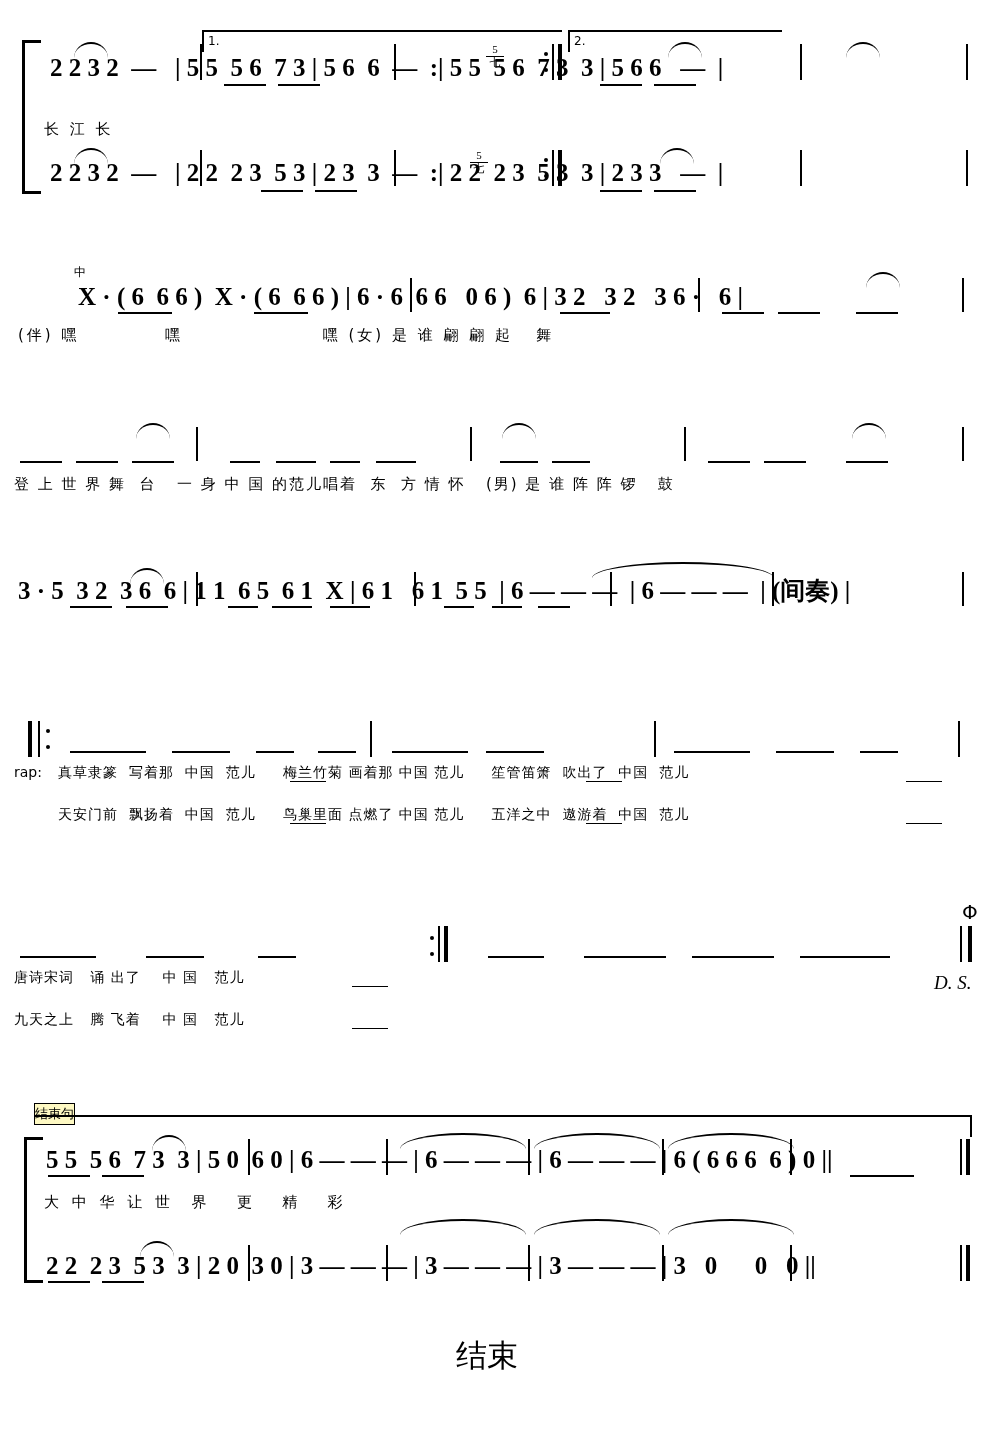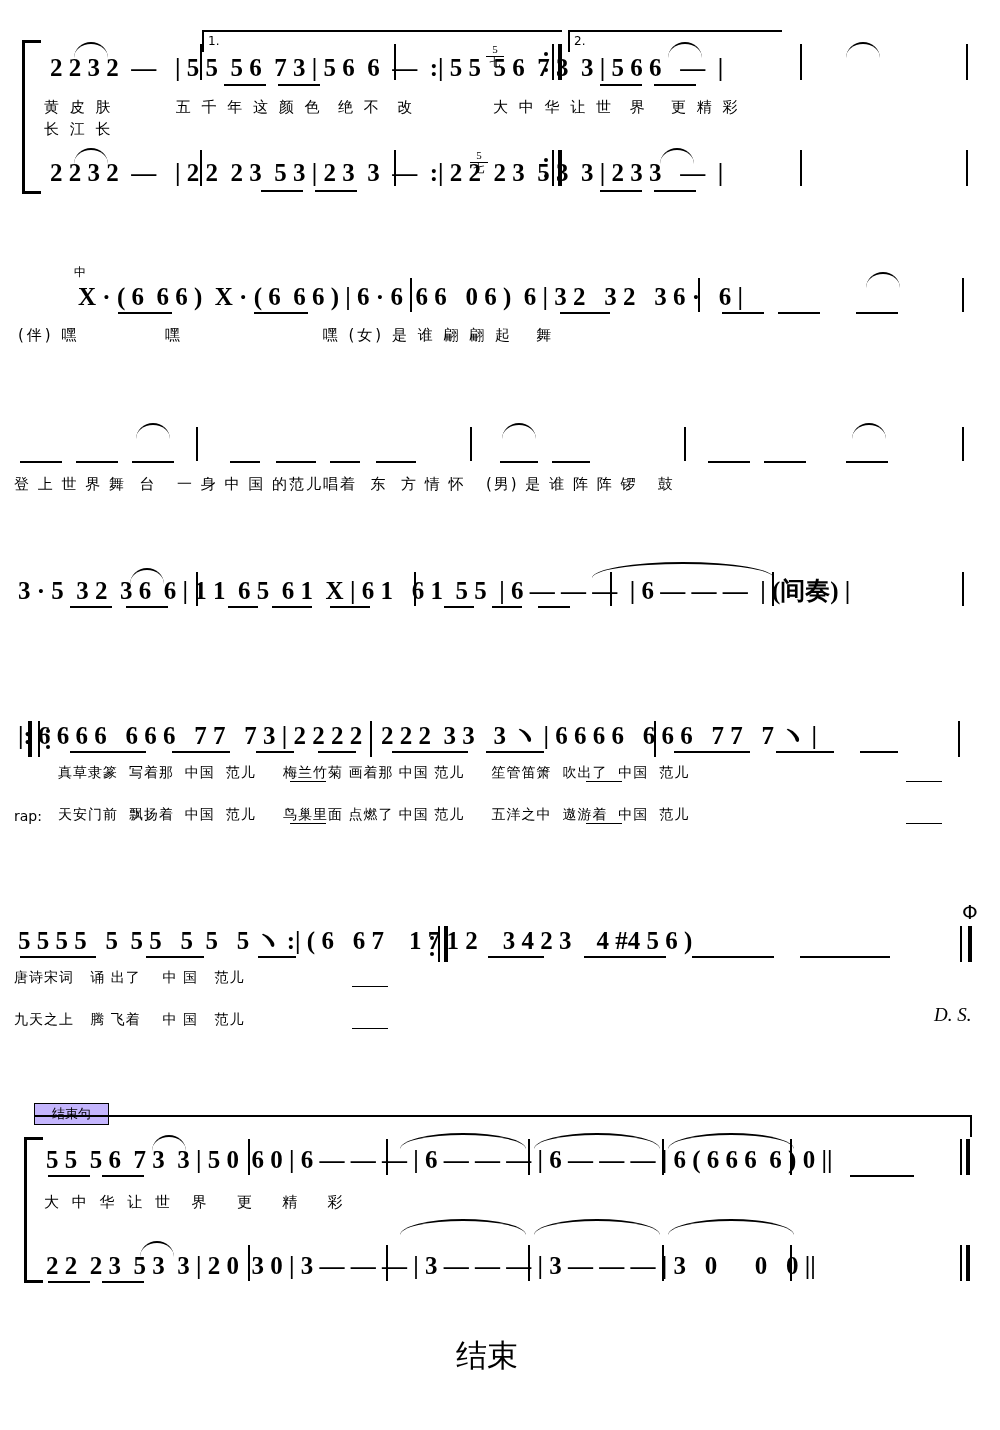--- a/index.html
+++ b/index.html
@@ -68,22 +68,22 @@
     position: absolute;
     left: 4px; top: 2px;
     font-family: "DejaVu Sans", sans-serif;
     font-size: 12px;
   }
   .labelbox {
     position: absolute;
     border: 1px solid #000;
     font-family: "DejaVu Sans", sans-serif;
     font-size: 13px;
-    padding: 1px 17px;
-    background: #c4b5fd;
+    padding: 1px 0;
+    background: #fef9c3;
   }
   .arc {
     position: absolute;
     height: 14px;
     border: 2px solid #000;
     border-bottom: none;
     border-left: none;
     border-right: none;
     border-radius: 50% 50% 0 0 / 100% 100% 0 0;
   }
@@ -96,21 +96,20 @@
   .end-text {
     position: absolute;
     font-family: "DejaVu Sans", sans-serif;
     font-size: 31px;
   }
   .ds {
     position: absolute;
     font-family: "Liberation Serif", serif;
     font-style: italic;
     font-size: 19px;
-    margin-top: 32px;
   }
   .frac {
     position: absolute;
     font-family: "Liberation Serif", serif;
     font-size: 11px;
     text-align: center;
     line-height: 1.05;
   }
   .frac .t { display: block; border-bottom: 1px solid #000; }
   .coda {
@@ -172,21 +171,20 @@
     <div class="arc" style="left:846px;top:42px;width:34px;"></div>
     <div class="arc" style="left:660px;top:148px;width:34px;"></div>
 
     <div class="frac" style="left:486px;top:44px;width:18px;">
       <span class="t">5</span><span>七</span>
     </div>
     <div class="frac" style="left:470px;top:150px;width:18px;">
       <span class="t">5</span><span>七</span>
     </div>
 
-    <div class="lyr abs" style="left:44px;top:100px;letter-spacing:3px;">黄 皮 肤        五 千 年 这 颜 色  绝 不  改          大 中 华 让 世  界   更 精 彩</div>
     <div class="lyr abs" style="left:44px;top:122px;letter-spacing:3px;">长 江 长</div>
   </div>
 
   <div class="abs" style="left:0;top:250px;width:1000px;height:110px;">
     <div class="tiny abs" style="left:74px;top:14px;">中</div>
 
     <div class="num abs" style="left:78px;top:34px;">X · ( 6  6 6 )  X · ( 6  6 6 ) | 6 · 6  6 6   0 6 )  6 | 3 2   3 2   3 6 ·   6 |</div>
 
     <div class="beam" style="left:118px;top:62px;width:54px;"></div>
     <div class="beam" style="left:254px;top:62px;width:54px;"></div>
@@ -253,50 +251,48 @@
     <div class="vline" style="left:962px;top:12px;height:34px;"></div>
 
   </div>
 
   <div class="abs" style="left:0;top:705px;width:1000px;height:130px;">
     <div class="vline thick" style="left:28px;top:16px;height:36px;"></div>
     <div class="vline" style="left:38px;top:16px;height:36px;"></div>
     <div class="dot" style="left:46px;top:24px;"></div>
     <div class="dot" style="left:46px;top:40px;"></div>
 
-    <div class="num abs" style="left:18px;top:18px;">|: 6 6 6 6   6 6 6   7 7   7 3 | 2 2 2 2   2 2 2  3 3   3 ヽ | 6 6 6 6   6 6 6   7 7   7 ヽ |</div>
 
     <div class="beam" style="left:70px;top:46px;width:76px;"></div>
     <div class="beam" style="left:172px;top:46px;width:58px;"></div>
     <div class="beam" style="left:256px;top:46px;width:38px;"></div>
     <div class="beam" style="left:318px;top:46px;width:38px;"></div>
     <div class="beam" style="left:392px;top:46px;width:76px;"></div>
     <div class="beam" style="left:486px;top:46px;width:58px;"></div>
     <div class="beam" style="left:674px;top:46px;width:76px;"></div>
     <div class="beam" style="left:776px;top:46px;width:58px;"></div>
     <div class="beam" style="left:860px;top:46px;width:38px;"></div>
 
     <div class="vline" style="left:370px;top:16px;height:36px;"></div>
     <div class="vline" style="left:654px;top:16px;height:36px;"></div>
     <div class="vline" style="left:958px;top:16px;height:36px;"></div>
 
-    <div class="lyr abs small" style="left:14px;top:60px;margin-top:44px;">rap:</div>
+    <div class="lyr abs small" style="left:14px;top:60px;">rap:</div>
     <div class="lyr abs small" style="left:58px;top:60px;letter-spacing:1px;">真草隶篆  写着那  中国  范儿     梅兰竹菊 画着那 中国 范儿     笙管笛箫  吹出了  中国  范儿</div>
     <div class="lyr abs small" style="left:58px;top:102px;letter-spacing:1px;">天安门前  飘扬着  中国  范儿     鸟巢里面 点燃了 中国 范儿     五洋之中  遨游着  中国  范儿</div>
 
     <div class="beam" style="left:290px;top:76px;width:36px;height:1px;"></div>
     <div class="beam" style="left:586px;top:76px;width:36px;height:1px;"></div>
     <div class="beam" style="left:906px;top:76px;width:36px;height:1px;"></div>
     <div class="beam" style="left:290px;top:118px;width:36px;height:1px;"></div>
     <div class="beam" style="left:586px;top:118px;width:36px;height:1px;"></div>
     <div class="beam" style="left:906px;top:118px;width:36px;height:1px;"></div>
   </div>
 
   <div class="abs" style="left:0;top:910px;width:1000px;height:130px;">
-    <div class="num abs" style="left:18px;top:18px;">5 5 5 5   5  5 5   5  5   5 ヽ :| ( 6   6 7    1 7 1 2    3 4 2 3    4 #4 5 6 )</div>
 
     <div class="beam" style="left:20px;top:46px;width:76px;"></div>
     <div class="beam" style="left:146px;top:46px;width:58px;"></div>
     <div class="beam" style="left:258px;top:46px;width:38px;"></div>
     <div class="beam" style="left:488px;top:46px;width:56px;"></div>
     <div class="beam" style="left:584px;top:46px;width:82px;"></div>
     <div class="beam" style="left:692px;top:46px;width:82px;"></div>
     <div class="beam" style="left:800px;top:46px;width:90px;"></div>
 
     <div class="dot" style="left:430px;top:26px;"></div>

